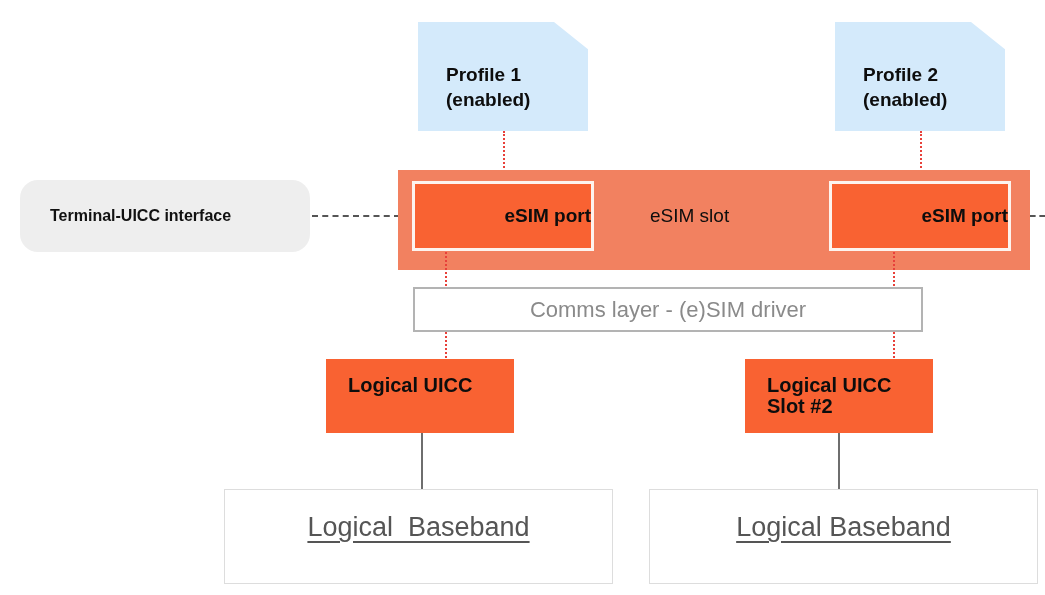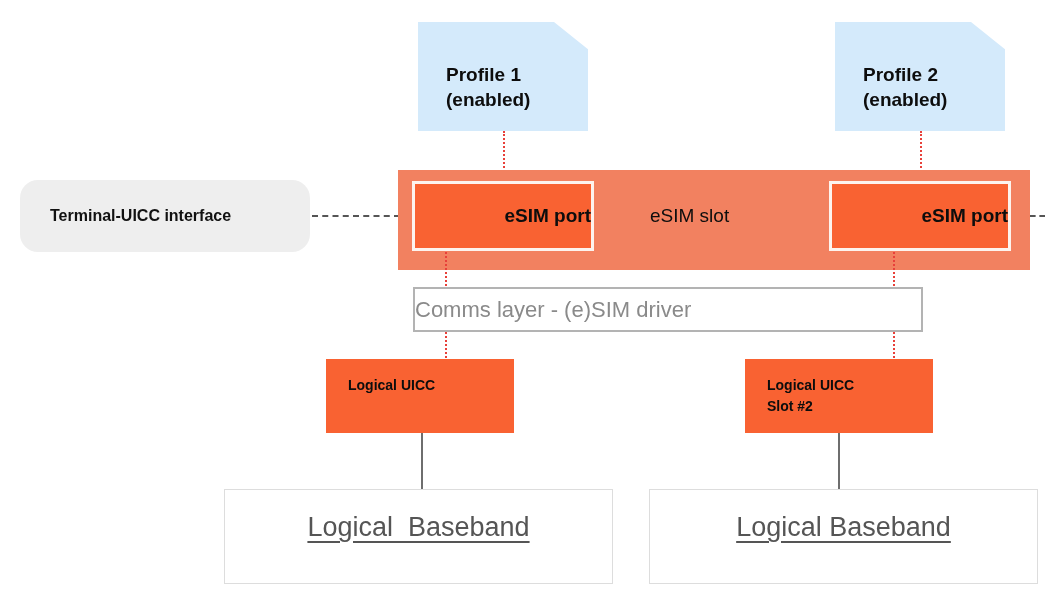--- a/index.html
+++ b/index.html
@@ -75,35 +75,36 @@
   }
 
   
   .comms-box {
     position: absolute;
     background: #ffffff;
     border: 2px solid #b3b3b3;
     box-sizing: border-box;
     display: flex;
     align-items: center;
+    justify-content: center;
     color: #8a8a8a;
     font-weight: normal;
     font-size: 22px;
     white-space: pre;
   }
 
   
   .uicc-box {
     position: absolute;
     background: #f96232;
     box-sizing: border-box;
     padding: 16px 0 0 22px;
     color: #0d0d0d;
     font-weight: bold;
-    font-size: 14px;
+    font-size: 20px;
     line-height: 21px;
   }
   .uicc-box .ln { display: block; white-space: pre; }
 
   
   .baseband-box {
     position: absolute;
     background: #ffffff;
     border: 1px solid #dddddd;
     box-sizing: border-box;

